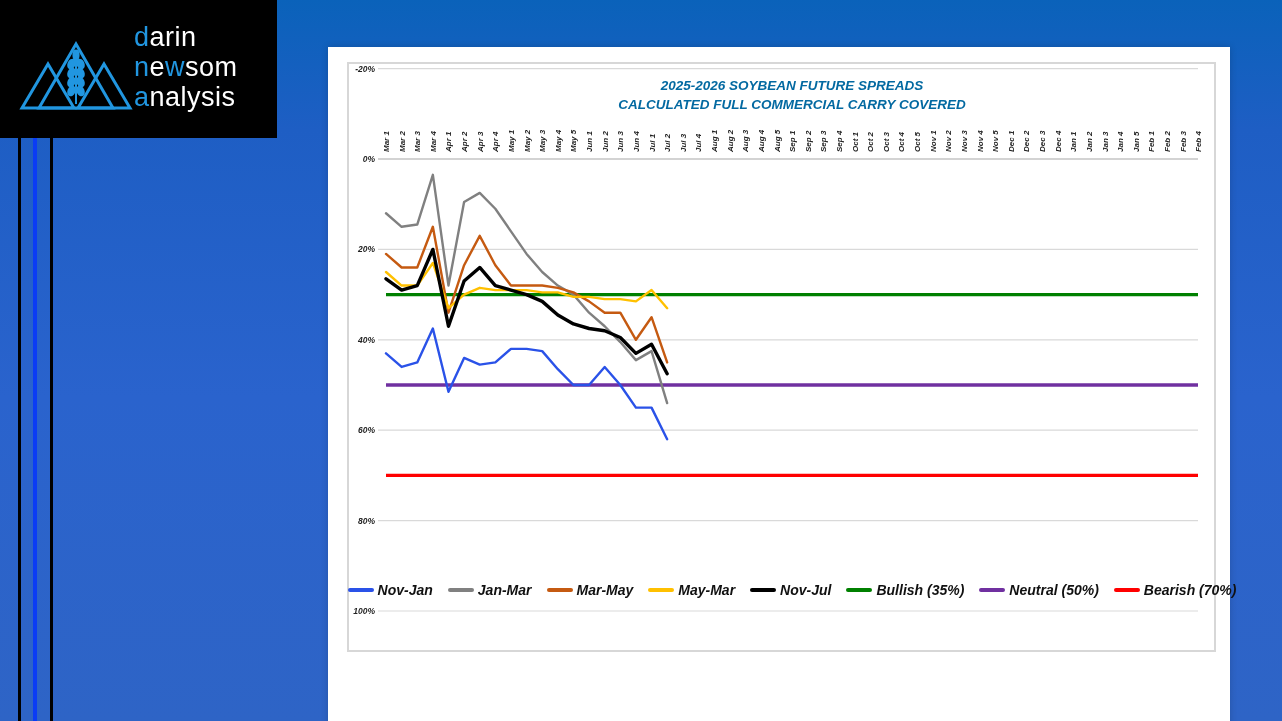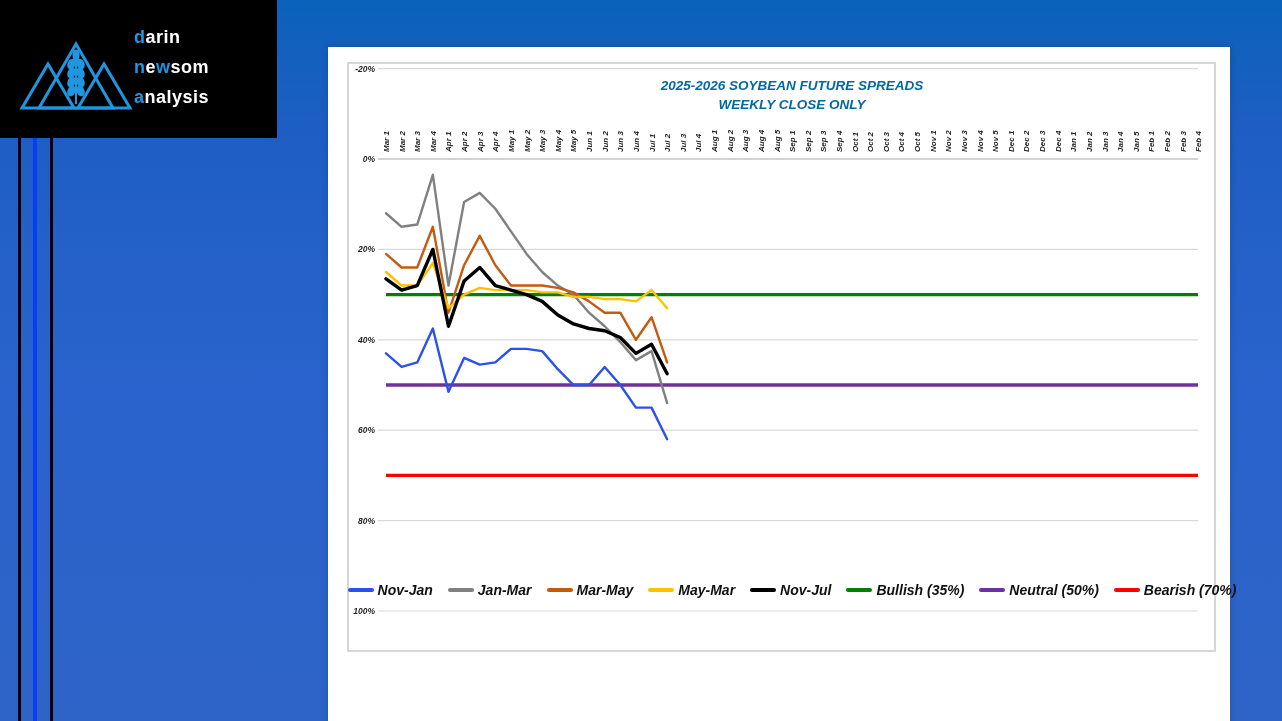--- a/index.html
+++ b/index.html
@@ -4,22 +4,22 @@
 <style>
   html,body{margin:0;padding:0;}
   body{
     width:1282px;height:721px;overflow:hidden;position:relative;
     font-family:"Liberation Sans",sans-serif;
     background:linear-gradient(180deg,#0a62ba 0%,#1e5ec4 18%,#2a63cd 55%,#2e64c6 100%);
   }
   
   .logo-box{position:absolute;left:0;top:0;width:277px;height:138px;background:#000;}
   .logo-mark{position:absolute;left:8px;top:18px;}
-  .logo-text{position:absolute;left:134px;top:22px;color:#fff;font-weight:700;
-    font-size:18px;line-height:30px;letter-spacing:.5px;}
+  .logo-text{position:absolute;left:134px;top:22px;color:#fff;font-weight:400;
+    font-size:27px;line-height:30px;letter-spacing:.5px;}
   .logo-text .accent{color:#2196e0;}
   
   .stripe{position:absolute;top:138px;height:583px;}
   .stripe.s1{left:18px;width:3px;background:#000;}
   .stripe.s2{left:33px;width:4px;background:#0a3cf5;}
   .stripe.s3{left:50px;width:3px;background:#000;}
   
   .chart-panel{position:absolute;left:328px;top:47px;width:902px;height:684px;background:#fff;
     box-shadow:0 0 7px rgba(0,0,0,.18);font-style:italic;}
   .chart-area{position:absolute;left:19px;top:15px;width:869px;height:590px;
@@ -146,21 +146,21 @@
         <line x1="37" y1="321" x2="849" y2="321" stroke="#7030a0" stroke-width="3.4"></line>
         <line x1="37" y1="411.4" x2="849" y2="411.4" stroke="#ff0000" stroke-width="3.4"></line>
         <polyline points="37,289.36 52.62,302.91999999999996 68.24,298.4 83.86,264.5 99.47999999999999,327.78 115.1,293.88 130.72,300.65999999999997 146.33999999999997,298.4 161.95999999999998,284.84 177.57999999999998,284.84 193.2,287.1 208.82,305.17999999999995 224.44,321 240.06,321 255.67999999999998,302.91999999999996 271.29999999999995,321 286.91999999999996,343.59999999999997 302.53999999999996,343.59999999999997 318.15999999999997,375.23999999999995" fill="none" stroke="#2a52e8" stroke-width="2.4" stroke-linejoin="round" stroke-linecap="round"></polyline>
         <polyline points="37,149.24 52.62,162.8 68.24,160.54 83.86,110.82 99.47999999999999,221.56 115.1,137.94 130.72,128.9 146.33999999999997,144.72 161.95999999999998,167.32 177.57999999999998,189.92 193.2,208 208.82,221.56 224.44,230.6 240.06,248.67999999999998 255.67999999999998,262.24 271.29999999999995,278.05999999999995 286.91999999999996,296.14 302.53999999999996,287.1 318.15999999999997,339.08" fill="none" stroke="#808080" stroke-width="2.4" stroke-linejoin="round" stroke-linecap="round"></polyline>
         <polyline points="37,189.92 52.62,203.48 68.24,203.48 83.86,162.8 99.47999999999999,248.67999999999998 115.1,201.21999999999997 130.72,171.83999999999997 146.33999999999997,201.21999999999997 161.95999999999998,221.56 177.57999999999998,221.56 193.2,221.56 208.82,223.82 224.44,228.33999999999997 240.06,237.38 255.67999999999998,248.67999999999998 271.29999999999995,248.67999999999998 286.91999999999996,275.79999999999995 302.53999999999996,253.2 318.15999999999997,298.4" fill="none" stroke="#c55a11" stroke-width="2.4" stroke-linejoin="round" stroke-linecap="round"></polyline>
         <polyline points="37,208 52.62,221.56 68.24,221.56 83.86,198.95999999999998 99.47999999999999,244.16 115.1,230.6 130.72,223.82 146.33999999999997,226.07999999999998 161.95999999999998,226.07999999999998 177.57999999999998,226.07999999999998 193.2,228.33999999999997 208.82,228.33999999999997 224.44,232.85999999999999 240.06,232.85999999999999 255.67999999999998,235.11999999999998 271.29999999999995,235.11999999999998 286.91999999999996,237.38 302.53999999999996,226.07999999999998 318.15999999999997,244.16" fill="none" stroke="#ffc000" stroke-width="2.4" stroke-linejoin="round" stroke-linecap="round"></polyline>
         <polyline points="37,214.77999999999997 52.62,226.07999999999998 68.24,221.56 83.86,185.39999999999998 99.47999999999999,262.24 115.1,217.04 130.72,203.48 146.33999999999997,221.56 161.95999999999998,226.07999999999998 177.57999999999998,230.6 193.2,237.38 208.82,250.94 224.44,259.98 240.06,264.5 255.67999999999998,266.76 271.29999999999995,273.53999999999996 286.91999999999996,289.36 302.53999999999996,280.32 318.15999999999997,309.7" fill="none" stroke="#000000" stroke-width="3.4" stroke-linejoin="round" stroke-linecap="round"></polyline>
       </svg>
     <div class="chart-title">
       <div>2025-2026 SOYBEAN FUTURE SPREADS</div>
-      <div>WEEKLY CLOSE ONLY</div>
+      <div>CALCULATED FULL COMMERCIAL CARRY COVERED</div>
     </div>
     <div class="legend" id="legend">
         <span class="legend-item">
           <span class="legend-swatch" style="background: rgb(42, 82, 232); height: 3.2px;"></span>
           <span>Nov-Jan</span>
         </span>
         <span class="legend-item">
           <span class="legend-swatch" style="background: rgb(128, 128, 128); height: 3.2px;"></span>
           <span>Jan-Mar</span>
         </span>

